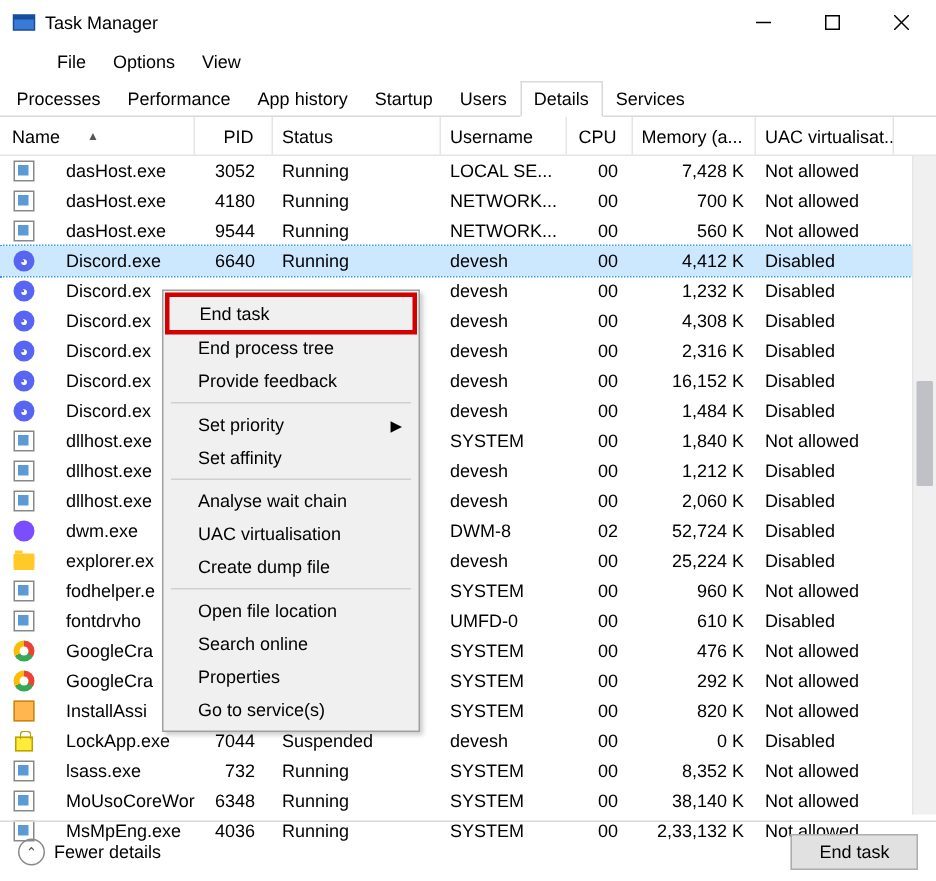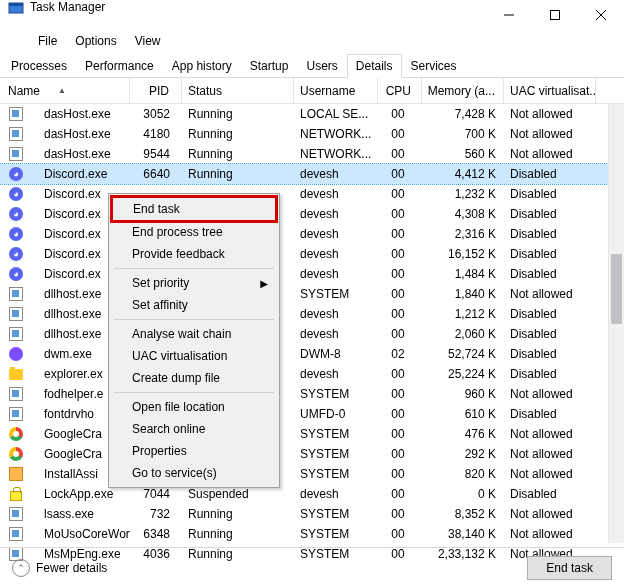--- a/index.html
+++ b/index.html
@@ -1,39 +1,39 @@
 <!DOCTYPE html>
 <html><head>
 <meta charset="utf-8">
 <style>
 * { box-sizing: border-box; margin: 0; padding: 0; font-family: "Segoe UI", Tahoma, sans-serif; font-size: 12px; }
 body { background: #fff; width: 624px; height: 587px; overflow: hidden; position: relative; }
 
-.titlebar { background: #fff; height: 30px; display: flex; padding-left: 8px; border-bottom: 0; }
+.titlebar { background: #fff; height: 30px; display: flex; align-items: center; padding-left: 8px; border-bottom: 0; }
 .titlebar-icon { width: 16px; height: 16px; margin-right: 6px; display: flex; align-items: center; justify-content: center; }
 .titlebar-text { flex: 1; color: #000; }
 .win-controls { display: flex; height: 30px; }
 .win-btn { width: 46px; height: 30px; display: flex; align-items: center; justify-content: center; color: #000; }
 .win-btn svg { width: 10px; height: 10px; }
 
 .menubar { height: 22px; display: flex; align-items: center; padding: 0 4px; gap: 2px; margin-left: 26px; }
 .menu-item { padding: 2px 8px; }
 
 .tabbar { display: flex; border-bottom: 1px solid #d9d9d9; padding-left: 2px; margin-top: 2px; }
 .tab { padding: 4px 8px; border: 1px solid transparent; margin-bottom: -1px; color: #000; }
 .tab.active { border: 1px solid #d9d9d9; border-bottom: 1px solid #fff; background: #fff; }
 
 .table-area { position: relative; height: 465px; }
 .headers { display: flex; border-bottom: 1px solid #e5e5e5; height: 26px; align-items: center; padding: 0 2px; }
 .col { padding: 0 6px; overflow: hidden; white-space: nowrap; text-overflow: ellipsis; }
 .col.name { width: 128px; display: flex; align-items: center; gap: 16px; }
 .col.pid { width: 52px; text-align: right; padding-right: 12px; }
 .col.status { width: 112px; }
 .col.user { width: 84px; }
-.col.cpu { width: 44px; text-align: center; padding-right: 10px; }
+.col.cpu { width: 44px; text-align: right; padding-right: 10px; }
 .col.mem { width: 82px; text-align: right; padding-right: 8px; }
 .col.uac { width: 92px; }
 .headers .col { font-weight: 400; color: #000; border-right: 1px solid #e5e5e5; height: 100%; display: flex; align-items: center; }
 .headers .col.pid, .headers .col.cpu, .headers .col.mem { justify-content: flex-end; }
 .sort-ind { font-size: 8px; color: #555; margin-left: 2px; }
 
 .rows { overflow: hidden; }
 .row { display: flex; height: 20px; align-items: center; padding: 0 2px; }
 .row.selected { background: #cce8ff; outline: 1px dotted #3399ff; }
 .proc-icon { width: 16px; height: 16px; margin-right: 4px; display: inline-flex; align-items: center; justify-content: center; flex-shrink: 0; }

